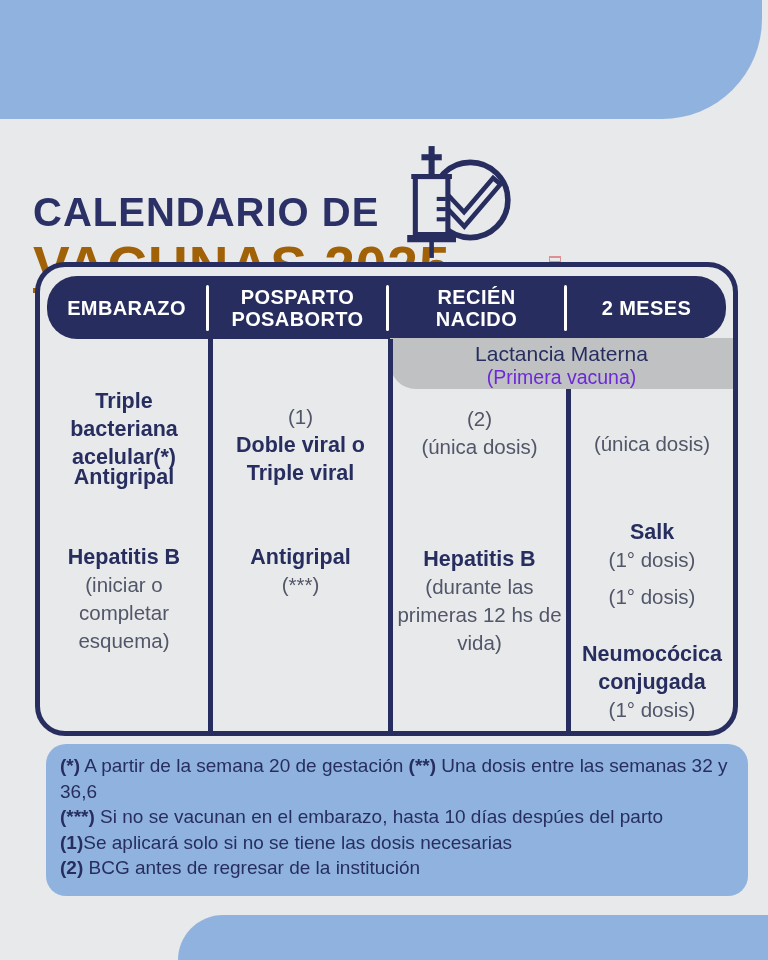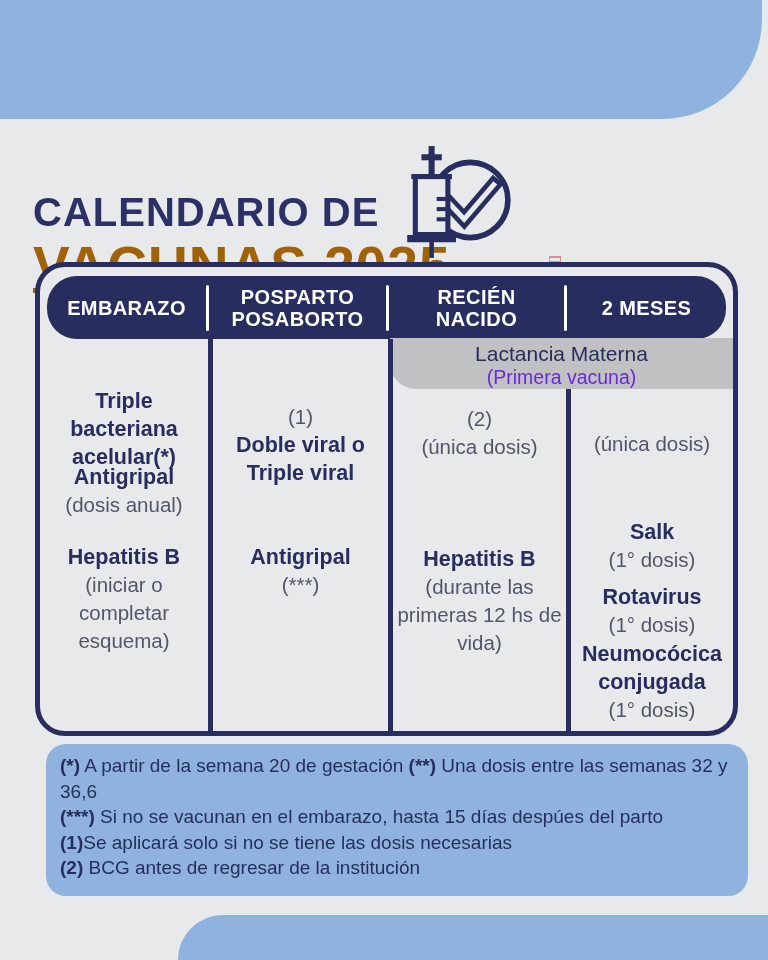--- a/index.html
+++ b/index.html
@@ -139,21 +139,20 @@
     <div class="vdiv vd1"></div>
     <div class="vdiv vd2"></div>
     <div class="vdiv vd3"></div>
 
     <div class="col c1">
       <div class="blk b-c1-1">
         <div class="nm">Triple bacteriana acelular(*)</div>
       </div>
       <div class="blk b-c1-2">
         <div class="nm">Antigripal</div>
-        <div class="nt">(dosis anual)</div>
       </div>
       <div class="blk b-c1-3">
         <div class="nm">Hepatitis B</div>
         <div class="nt">(iniciar o completar esquema)</div>
       </div>
     </div>
 
     <div class="col c2">
       <div class="blk b-c2-1">
         <div class="pre">(1)</div>
@@ -178,31 +177,30 @@
 
     <div class="col c4">
       <div class="blk b-c4-1">
         <div class="nt">(única dosis)</div>
       </div>
       <div class="blk b-c4-2">
         <div class="nm">Salk</div>
         <div class="nt">(1° dosis)</div>
       </div>
       <div class="blk b-c4-3">
-        <div class="nm">Rotavirus</div>
         <div class="nt">(1° dosis)</div>
       </div>
       <div class="blk b-c4-4">
         <div class="nm">Neumocócica conjugada</div>
         <div class="nt">(1° dosis)</div>
       </div>
     </div>
 
   </div>
 
   <div class="notes">
     <div class="note-line"><span class="nb">(*)</span><span> A partir de la semana 20 de gestación </span><span class="nb">(**)</span><span> Una dosis entre las semanas 32 y 36,6</span></div>
-    <div class="note-line"><span class="nb">(***)</span><span> Si no se vacunan en el embarazo, hasta 15 días despúes del parto</span></div>
+    <div class="note-line"><span class="nb">(***)</span><span> Si no se vacunan en el embarazo, hasta 10 días despúes del parto</span></div>
     <div class="note-line"><span class="nb">(1)</span><span>Se aplicará solo si no se tiene las dosis necesarias</span></div>
     <div class="note-line"><span class="nb">(2)</span><span> BCG antes de regresar de la institución</span></div>
   </div>
 
 </div>
 
 </body></html>

